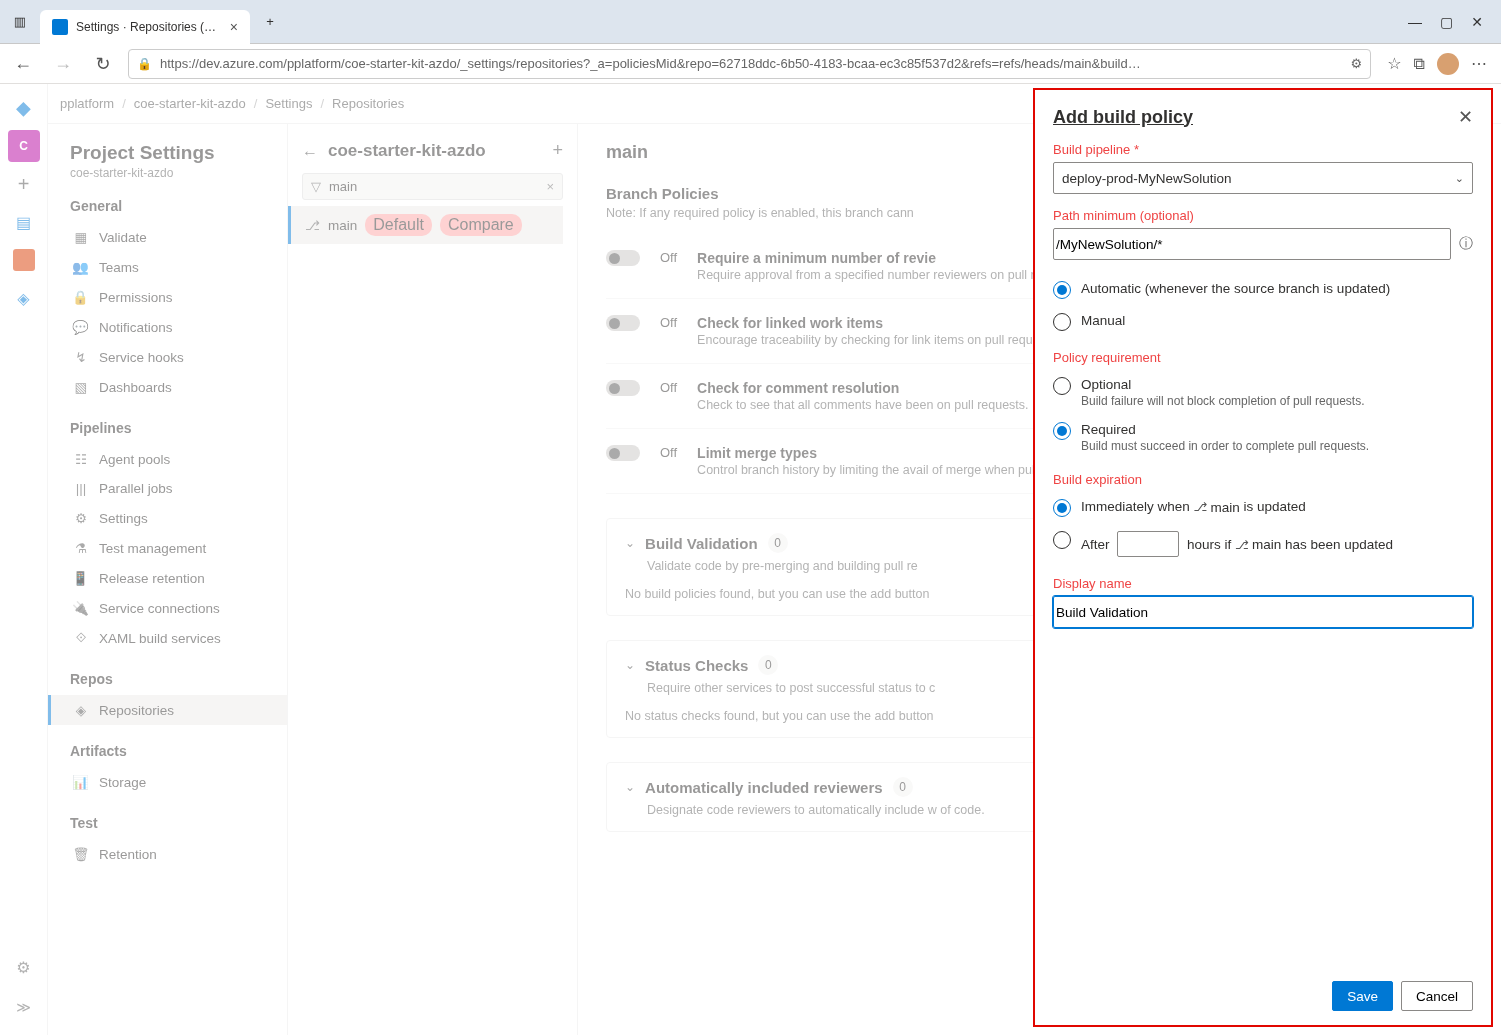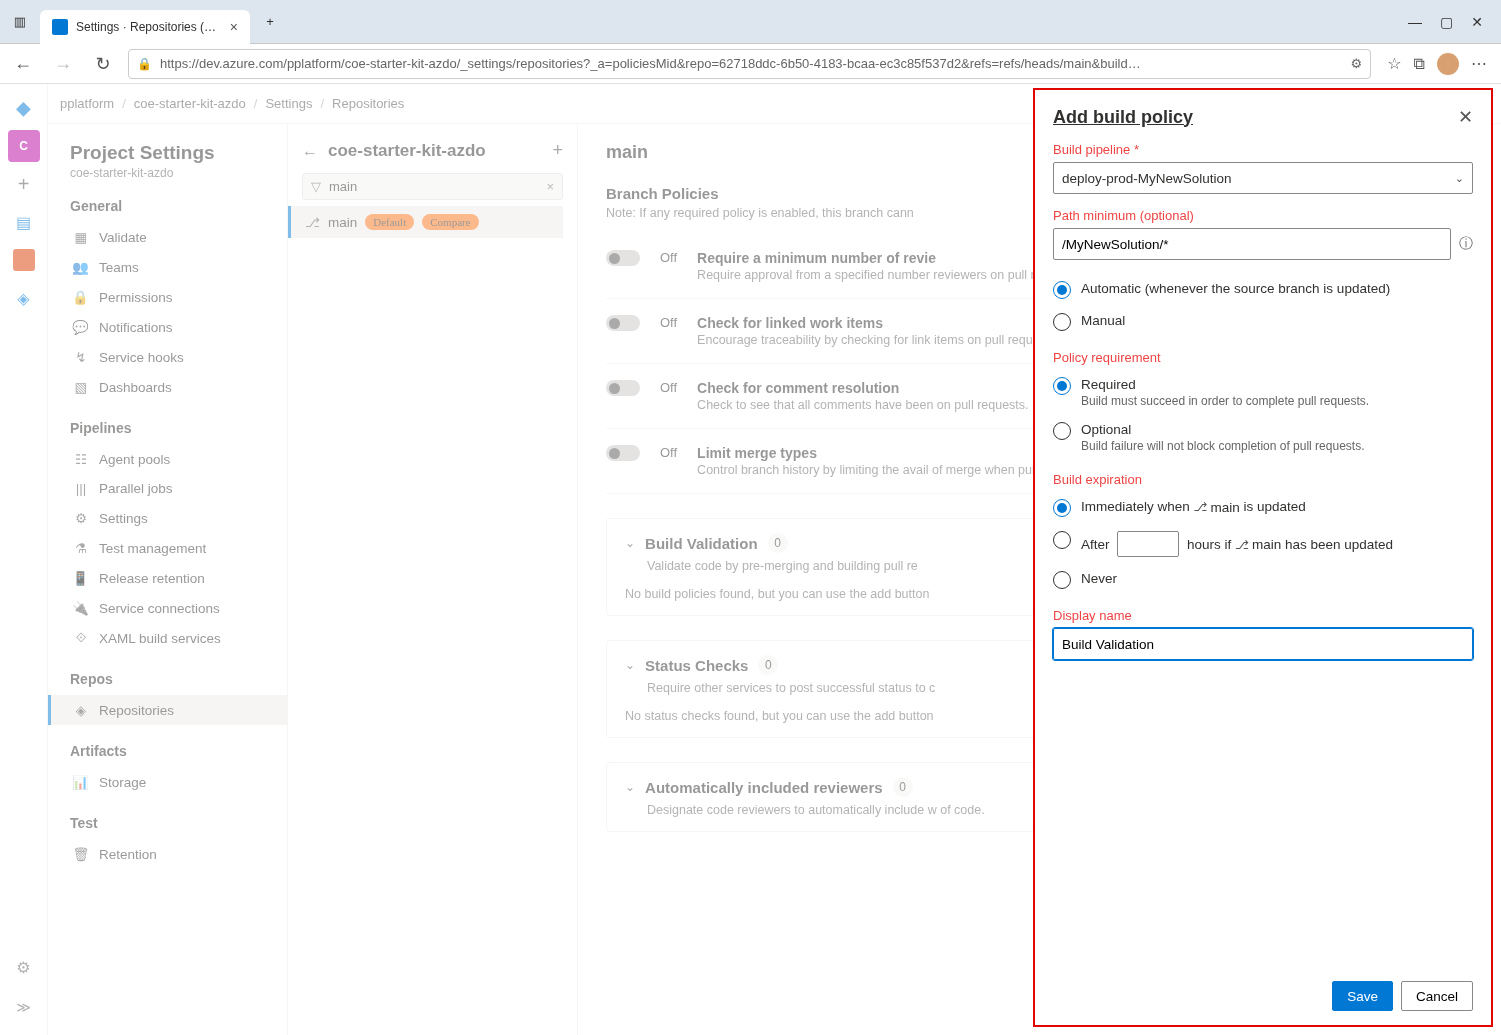--- a/index.html
+++ b/index.html
@@ -64,21 +64,21 @@
 .repo-head .back { font-size:16px; color:#555; cursor:pointer;}
 .repo-head .name { font-size:17px; font-weight:600; flex:1;}
 .repo-head .plus { font-size:18px; color:#555; cursor:pointer;}
 .filter-box { background:#f3f2f1; border:1px solid #dcdcdc; border-radius:3px; display:flex; align-items:center; padding:5px 8px; gap:8px; margin-bottom: 6px;}
 .filter-box .funnel { color:#666; font-size:13px;}
 .filter-box .txt { flex:1; font-size:13px; color:#323130;}
 .filter-box .x { color:#777; cursor:pointer;}
 .branch-row { display:flex; align-items:center; gap:8px; padding:8px 6px; border-left:3px solid #0078d4; background:#edebe9; margin-left:-14px; padding-left:14px;}
 .branch-row .branch-icon { color:#666; font-size:13px;}
 .branch-row .name { font-size:13.5px;}
-.pill { background:#f97316; border-radius:10px; padding:2px 8px; font-size:11px; color:#333;font-family:Liberation Serif, serif;}
+.pill { background:#fca5a5; border-radius:10px; padding:2px 8px; font-size:16px; color:#333;}
 
 .col-content { flex:1; padding: 18px 28px; overflow-y:auto;}
 .col-content h2 { font-size:18px; font-weight:600; margin-bottom:22px;}
 .section-title { font-size:15px; font-weight:600; margin-bottom: 4px;}
 .section-note { font-size:12.5px; color:#666; margin-bottom: 14px;}
 
 .policy-row { display:flex; align-items:flex-start; gap:20px; padding:16px 0; border-bottom:1px solid #f0f0f0;}
 .policy-row:last-child { border-bottom:none;}
 .toggle { width:34px; height:16px; background:#c8c6c4; border-radius:10px; position:relative; cursor:pointer;}
 .toggle::after { content:""; position:absolute; width:11px; height:11px; background:#555; border-radius:50%; top:2.5px; left:3px;}
@@ -96,21 +96,21 @@
 .coll-empty { font-size:12.5px; color:#666; margin-top:14px; margin-left:0px;}
 
 
 .panel { position: absolute; right: 8px; top: 4px; bottom: 8px; width: 460px; background:#fff; z-index:10; border:2px solid #e10600; padding: 16px 18px 14px 18px; display:flex; flex-direction:column;}
 .panel-head { display:flex; align-items:center; margin-bottom:14px;}
 .panel-head h3 { font-size:18px; font-weight:600; flex:1;text-decoration:underline;}
 .panel-close { font-size:18px; color:#555; cursor:pointer; background:none; border:none;}
 .field-label { font-size:13px; color:#ef4444; margin-bottom:5px; display:block;}
 .sel { width:100%; border:1px solid #8a8886; border-radius:2px; height:32px; padding:0 8px; font-size:13.5px; background:#fff; display:flex; align-items:center; justify-content:space-between; cursor:pointer; margin-bottom:14px;}
 .sel .caret { color:#555; font-size:11px;}
-.inp { width:100%; border:1px solid #8a8886; border-radius:2px; height:32px; padding:0 8px; font-size:13.5px; background:#fff;}
+.inp { width:100%; border:1px solid #8a8886; border-radius:2px; height:32px; padding:0 2px; font-size:13.5px; background:#fff;}
 .inp.focused { border:1px solid #0078d4; outline:1px solid #0078d4;}
 .inp-wrap { display:flex; align-items:center; gap:8px; margin-bottom:14px;}
 .info-icn { color:#666; font-size:14px; cursor:pointer;}
 .radio-row { display:flex; align-items:flex-start; gap:10px; padding:7px 0; cursor:pointer;}
 .radio { width:18px; height:18px; border:1px solid #323130; border-radius:50%; display:flex; align-items:center; justify-content:center; flex-shrink:0;}
 .radio.checked { border-color:#0078d4;}
 .radio.checked::after { content:""; width:10px; height:10px; background:#0078d4; border-radius:50%;}
 .radio-text { font-size:13.5px;}
 .radio-help { font-size:12px; color:#666; margin-top:2px;}
 .small-inp { width:62px; height:26px; border:1px solid #8a8886; border-radius:2px; padding:0 4px; margin: 0 4px; font-size:13px;}
@@ -387,31 +387,31 @@
       </div>
       <div class="radio-row">
         <span class="radio"></span>
         <span class="radio-text">Manual</span>
       </div>
     </div>
 
     <div class="field-group">
       <label class="field-label">Policy requirement</label>
       <div class="radio-row">
+        <span class="radio"></span>
+        <div>
+          <div class="radio-text">Optional</div>
+          <div class="radio-help">Build failure will not block completion of pull requests.</div>
+        </div>
+      </div>
+      <div class="radio-row">
         <span class="radio checked"></span>
         <div>
           <div class="radio-text">Required</div>
           <div class="radio-help">Build must succeed in order to complete pull requests.</div>
-        </div>
-      </div>
-      <div class="radio-row">
-        <span class="radio"></span>
-        <div>
-          <div class="radio-text">Optional</div>
-          <div class="radio-help">Build failure will not block completion of pull requests.</div>
         </div>
       </div>
     </div>
 
     <div class="field-group">
       <label class="field-label">Build expiration</label>
       <div class="radio-row">
         <span class="radio checked"></span>
         <span class="radio-text">
           <span>Immediately when </span>
@@ -428,24 +428,20 @@
           <span>After </span>
           <input class="small-inp" style="">
           <span> hours if </span>
           <span class="branch-inline">
               <span class="bi">⎇</span>
               <span>main</span>
             </span>
           <span> has been updated</span>
         </span>
       </div>
-      <div class="radio-row">
-        <span class="radio"></span>
-        <span class="radio-text">Never</span>
-      </div>
     </div>
 
     <label class="field-label">Display name</label>
     <input class="inp focused" value="Build Validation" style="">
 
     <div class="panel-footer">
       <button class="btn primary">Save</button>
       <button class="btn">Cancel</button>
     </div>
   </div>

